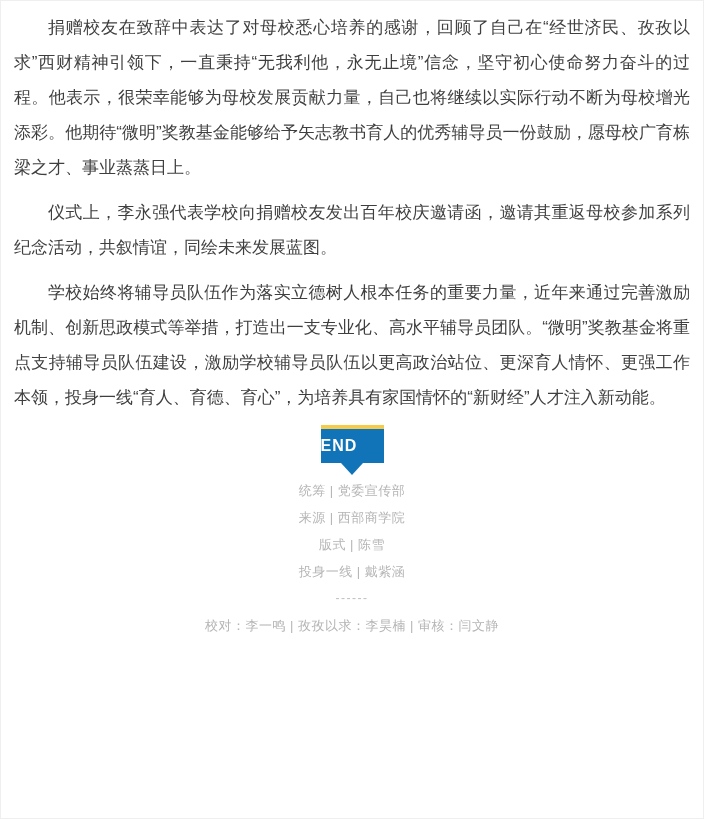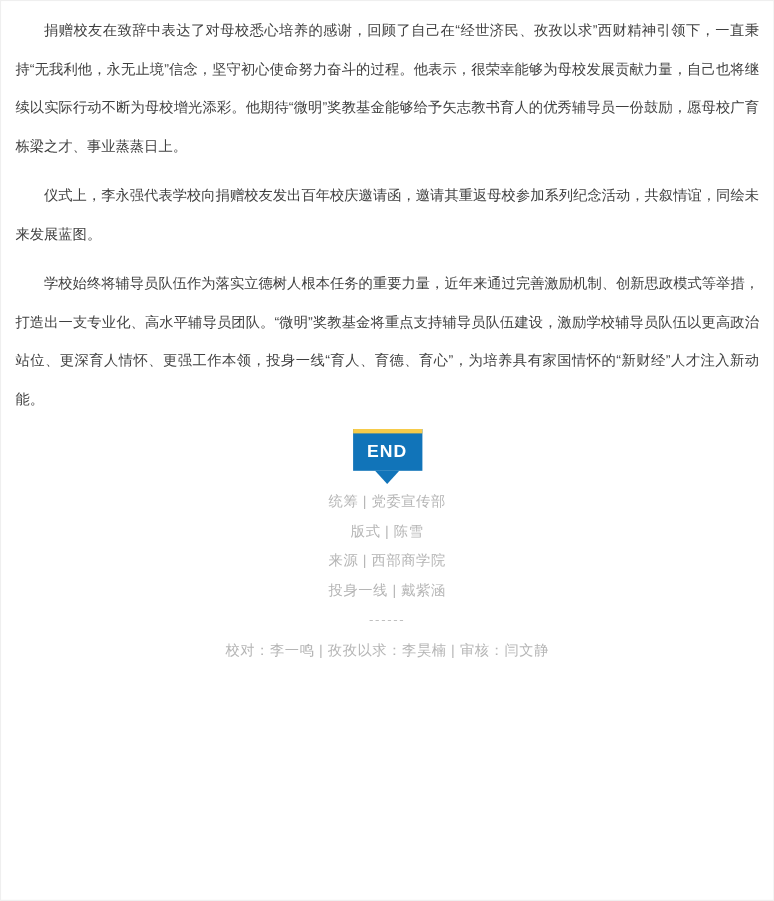--- a/index.html
+++ b/index.html
@@ -19,41 +19,40 @@
     height: 819px;
     border: 1px solid #efefef;
     background: #ffffff;
     overflow: hidden;
   }
   .article-body {
     padding: 9px 13px 0 13px;
   }
   .para {
     margin: 0 0 10px 0;
-    font-size: 13px;
+    font-size: 17px;
     line-height: 35px;
     color: #3f3f3f;
     text-align: justify;
     text-indent: 2em;
     word-break: break-all;
   }
   .end-wrap {
     margin-top: 0px;
     display: flex;
     flex-direction: column;
     align-items: center;
   }
   .end-badge {
     width: 63px;
     height: 34px;
     background: #1174b9;
     border-top: 4px solid #f6cb4a;
     display: flex;
     align-items: center;
-    justify-content: center;
   }
   .end-label {
     color: #ffffff;
     font-weight: bold;
     font-size: 16px;
     letter-spacing: 1px;
   }
   .end-tail {
     width: 0;
     height: 0;
@@ -90,21 +89,21 @@
 
     <div class="end-wrap">
       <div class="end-badge">
         <span class="end-label">END</span>
       </div>
       <div class="end-tail"></div>
     </div>
 
     <div class="credits">
       <div class="credit-line">统筹 | 党委宣传部</div>
+      <div class="credit-line">来源 | 西部商学院</div>
       <div class="credit-line">版式 | 陈雪</div>
-      <div class="credit-line">来源 | 西部商学院</div>
       <div class="credit-line">投身一线 | 戴紫涵</div>
       <div class="credit-divider">------</div>
       <div class="credit-line">校对：李一鸣 | 孜孜以求：李昊楠 | 审核：闫文静</div>
     </div>
 
   </div>
 </div>
 
 </body></html>

